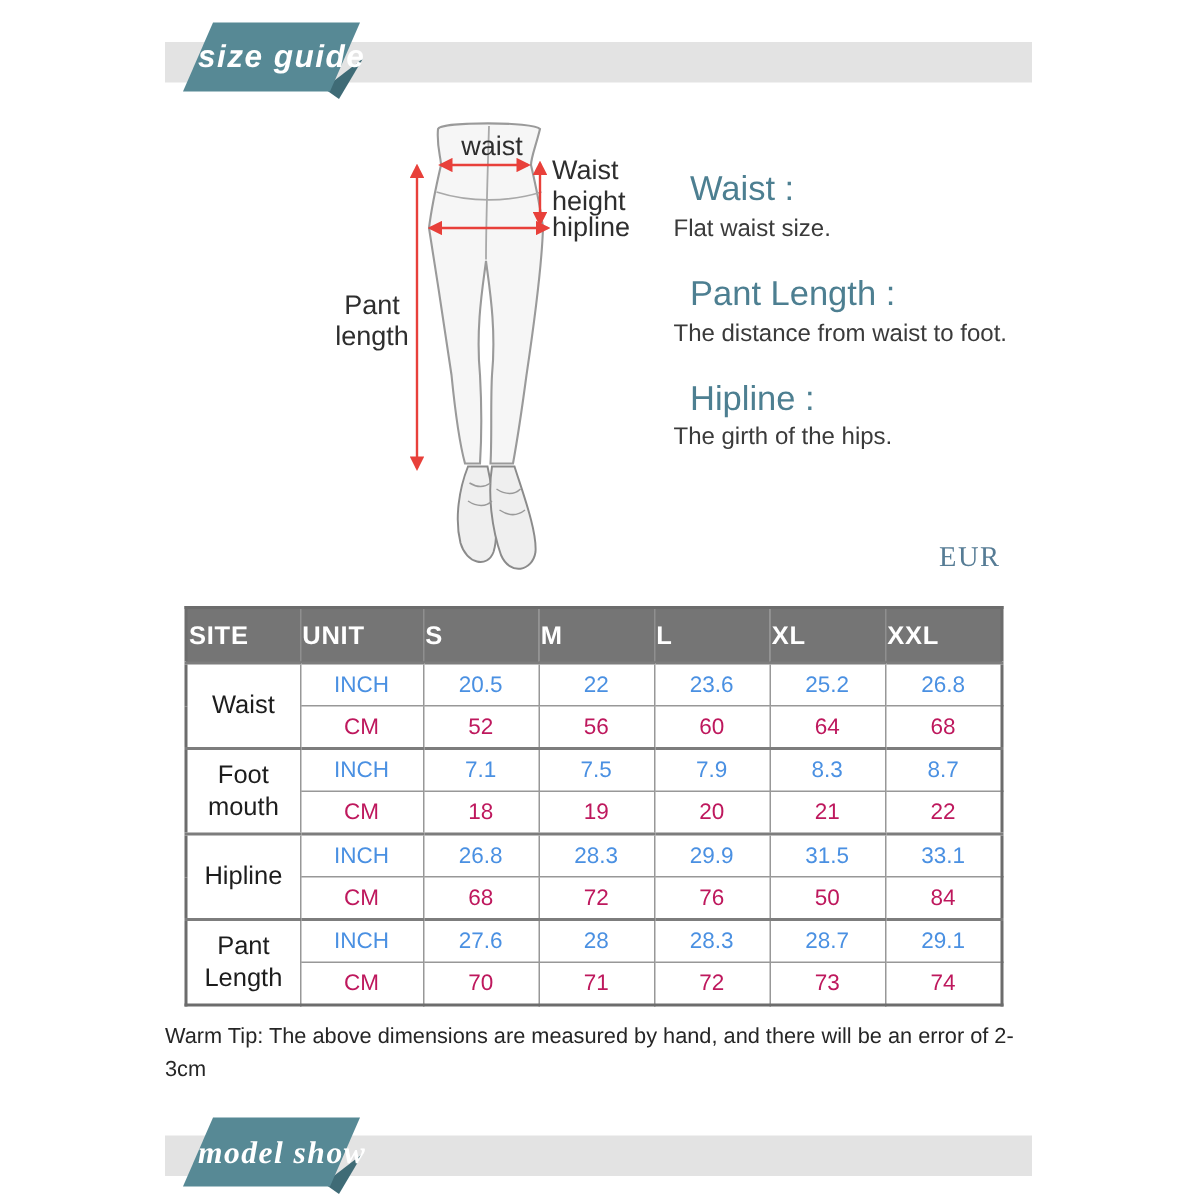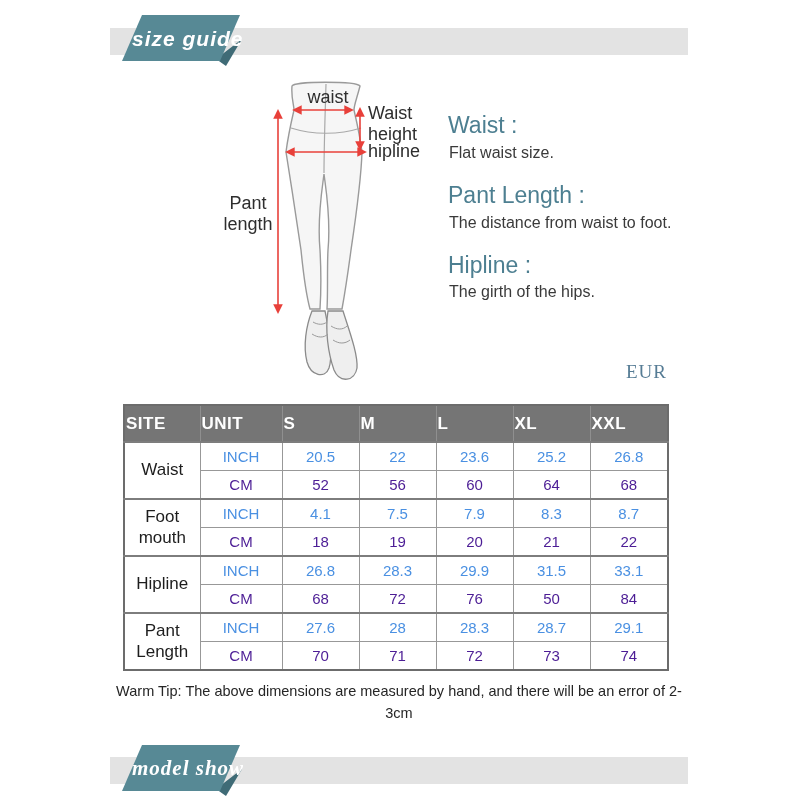--- a/index.html
+++ b/index.html
@@ -30,50 +30,50 @@
   .lace{fill:none;stroke:#9a9a9a;stroke-width:1;}
   .red-line{stroke:var(--annotation-red);stroke-width:1.6;fill:none;}
   .red-head{fill:var(--annotation-red);}
 
   .fig-label{position:absolute;color:#2e2e2e;font-size:18px;line-height:1.15;}
   #label-waist{left:296px;top:87px;width:64px;text-align:center;}
   #label-waist-height{left:368px;top:103px;width:72px;}
   #label-hipline{left:368px;top:141px;width:80px;}
   #label-pant-length{left:220px;top:193px;width:56px;text-align:center;}
 
-  .term{position:absolute;left:448px;color:var(--heading-teal);font-size:23px;}
+  .term{position:absolute;left:460px;color:var(--heading-teal);font-size:23px;}
   .desc{position:absolute;left:449px;color:#3a3a3a;font-size:16px;}
   #term-0{top:112px;} #desc-0{top:144px;}
   #term-1{top:182px;} #desc-1{top:214px;}
   #term-2{top:252px;} #desc-2{top:283px;}
 
   #eur{
     position:absolute;left:560px;top:361px;width:107px;text-align:right;
     font-family:"Liberation Serif",serif;font-size:19px;letter-spacing:1px;
     color:var(--eur-blue);
   }
 
   #size-table{
     position:absolute;left:123px;top:404px;border-collapse:collapse;table-layout:fixed;
     border:2px solid #6c6c6c;
   }
   #size-table th{
     background:var(--header-gray);color:#ffffff;font-size:17px;font-weight:600;
     height:33px;border:1px solid #8f8f8f;text-align:left;letter-spacing:.5px;
   }
   #size-table td{
-    border:1px solid #989898;text-align:center;font-size:15px;height:27px;color:#4c1d95;
+    border:1px solid #989898;text-align:center;font-size:15px;height:27px;color:#be185d;
     background:#fff;padding:0 2px;
   }
   #size-table td.site{font-size:17px;line-height:1.2;color:#1d1d1d;}
   #size-table tbody tr.group-start td{border-top:2px solid #7d7d7d;}
   #size-table tr.inch td.unit, #size-table tr.inch td.val{color:var(--inch-blue);}
 
   #warm-tip{
-    position:absolute;left:110px;top:681px;width:578px;text-align:center;
+    position:absolute;left:110px;top:681px;width:578px;
     font-size:14.5px;line-height:1.5;color:#262626;
   }
 </style>
 </head>
 <body>
 
 <div class="band" id="band-top"></div>
 <div class="ribbon" id="ribbon-top">
   <svg width="136" height="54" viewBox="0 0 136 54">
     <polygon class="ribbon-fold" points="100,46 126,26 110,53"></polygon>
@@ -174,21 +174,21 @@
         <td class="unit">CM</td>
         <td class="val">52</td>
         <td class="val">56</td>
         <td class="val">60</td>
         <td class="val">64</td>
         <td class="val">68</td>
       </tr>
       <tr class="inch group-start">
         <td rowspan="2" class="site">Foot mouth</td>
         <td class="unit">INCH</td>
-        <td class="val">4.1</td>
+        <td class="val">7.1</td>
         <td class="val">7.5</td>
         <td class="val">7.9</td>
         <td class="val">8.3</td>
         <td class="val">8.7</td>
       </tr>
       <tr class="cm">
         <td class="unit">CM</td>
         <td class="val">18</td>
         <td class="val">19</td>
         <td class="val">20</td>

